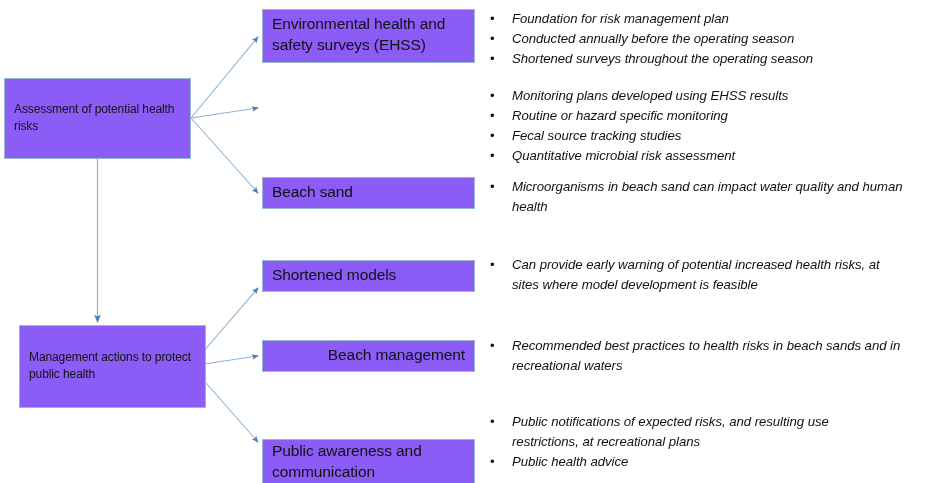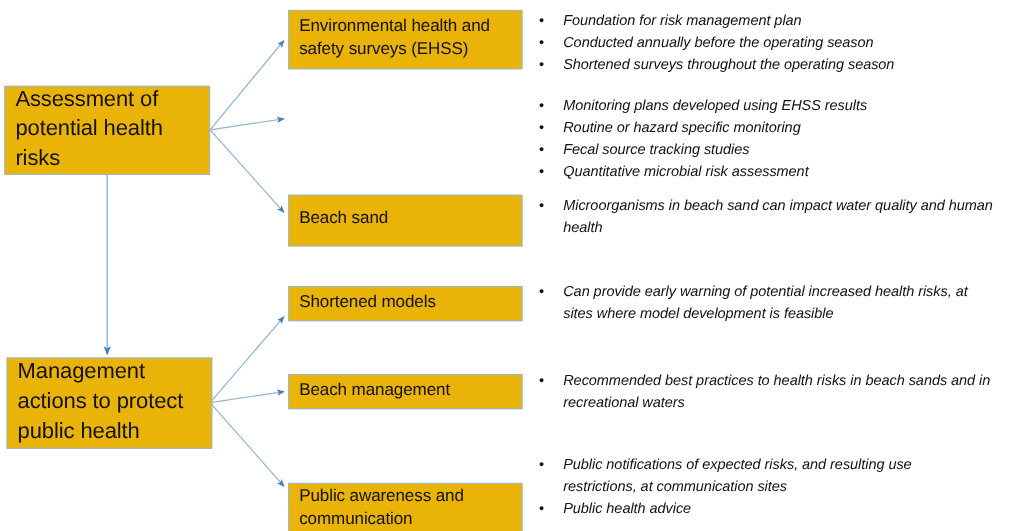--- a/index.html
+++ b/index.html
@@ -24,33 +24,33 @@
     left: 0;
     top: 0;
     width: 937px;
     height: 483px;
     pointer-events: none;
   }
   .node {
     position: absolute;
     box-sizing: border-box;
     border: 1px solid #9ab8cc;
-    background: #eab308;
+    background: #8b5cf6;
     display: flex;
     align-items: center;
     padding: 2px 9px 4px 9px;
   }
   .node .node-label {
     font-size: 15.5px;
     line-height: 1.33;
     color: #111111;
     letter-spacing: -0.1px;
   }
   .root-node .node-label {
-    font-size: 20px;
+    font-size: 12px;
     line-height: 1.35;
   }
   .bullet-group {
     position: absolute;
     box-sizing: border-box;
   }
   .bullet-row {
     display: flex;
     align-items: flex-start;
     font-size: 13.2px;
@@ -91,38 +91,38 @@
 
     <line x1="191" y1="366" x2="258" y2="288" stroke="#8fb4d4" stroke-width="1.1" marker-end="url(#arrowhead)"></line>
     <line x1="191" y1="366" x2="258" y2="356" stroke="#8fb4d4" stroke-width="1.1" marker-end="url(#arrowhead)"></line>
     <line x1="191" y1="366" x2="258" y2="442" stroke="#8fb4d4" stroke-width="1.1" marker-end="url(#arrowhead)"></line>
   </svg>
 
   <div class="node root-node" style="left:4px; top:78px; width:187px; height:81px;">
     <span class="node-label">Assessment of potential health risks</span>
   </div>
 
-  <div class="node root-node" style="left:6px; top:325px; width:187px; height:83px;">
+  <div class="node root-node" style="left:19px; top:325px; width:187px; height:83px;">
     <span class="node-label">Management actions to protect public health</span>
   </div>
 
   <div class="node" style="left:262px; top:9px; width:213px; height:54px;">
     <span class="node-label">Environmental health and safety surveys (EHSS)</span>
   </div>
 
 
-  <div class="node" style="left:262px; top:177px; width:213px; height:47px;">
+  <div class="node" style="left:262px; top:177px; width:213px; height:32px;">
     <span class="node-label">Beach sand</span>
   </div>
 
   <div class="node" style="left:262px; top:260px; width:213px; height:32px;">
     <span class="node-label">Shortened models</span>
   </div>
 
-  <div class="node" style="left:262px; top:340px; width:213px; height:32px;">
+  <div class="node" style="left:262px; top:340px; width:213px; height:32px;justify-content:flex-end;">
     <span class="node-label">Beach management</span>
   </div>
 
   <div class="node" style="left:262px; top:416px; width:213px; height:48px;margin-top:23px;">
     <span class="node-label">Public awareness and communication</span>
   </div>
 
   <div class="bullet-group" style="left:490px; top:9px; width:440px;">
       <div class="bullet-row">
         <span class="bullet-dot">•</span>
@@ -174,21 +174,21 @@
   <div class="bullet-group" style="left:490px; top:336px; width:436px;">
       <div class="bullet-row">
         <span class="bullet-dot">•</span>
         <span class="bullet-text">Recommended best practices to health risks in beach sands and in recreational waters</span>
       </div>
     </div>
 
   <div class="bullet-group" style="left:490px; top:412px; width:400px;">
       <div class="bullet-row">
         <span class="bullet-dot">•</span>
-        <span class="bullet-text">Public notifications of expected risks, and resulting use restrictions, at communication sites</span>
+        <span class="bullet-text">Public notifications of expected risks, and resulting use restrictions, at recreational plans</span>
       </div>
       <div class="bullet-row">
         <span class="bullet-dot">•</span>
         <span class="bullet-text">Public health advice</span>
       </div>
     </div>
 
 </div>
 
 </body></html>

